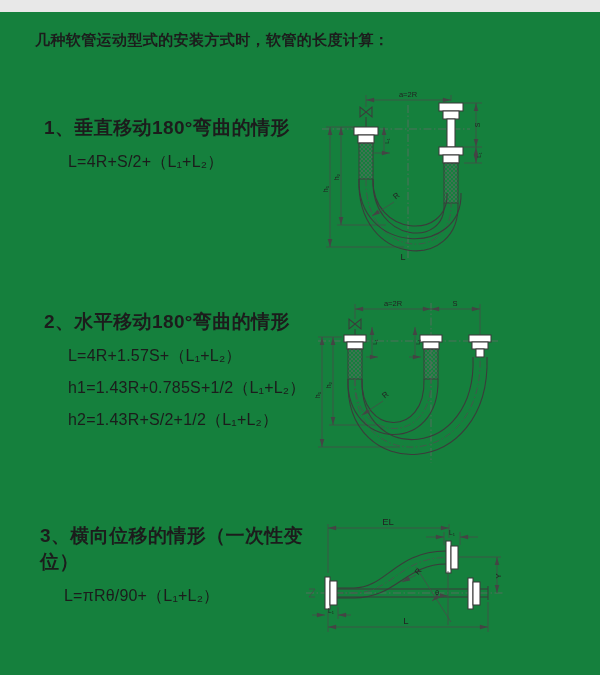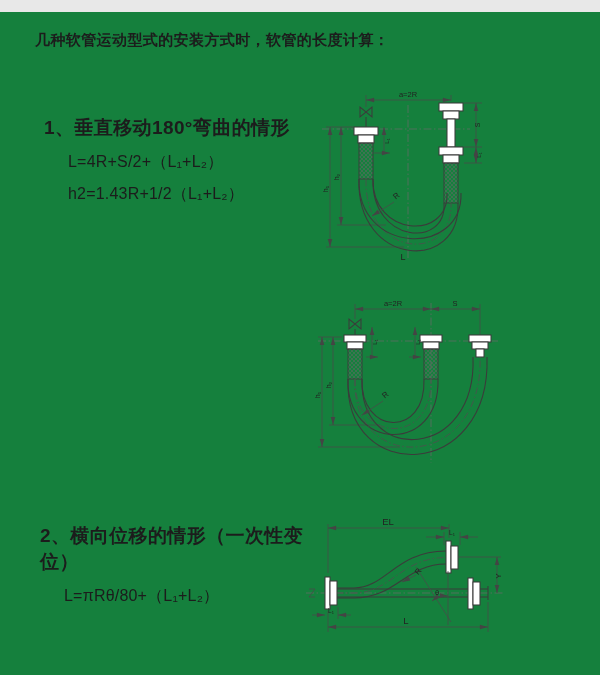--- a/index.html
+++ b/index.html
@@ -26,21 +26,20 @@
 </head>
 <body>
 
 <div class="canvas">
 
   <div class="page-title">几种软管运动型式的安装方式时，软管的长度计算：</div>
 
   <div class="sec" style="left:44px; top:103px;">
     <div class="sec-heading">1、垂直移动180°弯曲的情形</div>
     <div class="formula">L=4R+S/2+（L₁+L₂）</div>
-    <div class="formula">h2=1.43R+1/2（L₁+L₂）</div>
   </div>
 
   <svg class="diag" style="left:308px; top:73px;" width="292" height="184" viewBox="0 0 292 184">
     <defs>
       <marker id="d1-ar" viewBox="0 0 10 6" refX="9.5" refY="3" markerWidth="9" markerHeight="5.4" markerUnits="userSpaceOnUse" orient="auto-start-reverse">
         <path d="M0.5,0.5 L9.5,3 L0.5,5.5 Z" fill="#444"></path>
       </marker>
       <pattern id="d1-hatch" width="4" height="4" patternUnits="userSpaceOnUse">
         <path d="M0,4 L4,0 M0,0 L4,4" stroke="#666" stroke-width="0.5"></path>
       </pattern>
@@ -86,20 +85,26 @@
     <path class="drawline" d="M51,94 C49,170 155,172 153,108"></path>
     <path class="drawline" d="M65,94 C63,158 139,164 136,118"></path>
     <path class="drawline" d="M65,94 C64,152 141,156 139,108"></path>
 
     <path class="dim" d="M86,117 L64,131" marker-end="url(#d1-ar)"></path>
     <text x="90" y="113" font-size="8" text-anchor="middle" transform="rotate(-40 90 113)">R</text>
 
     <text x="95" y="175" font-size="9" text-anchor="middle">L</text>
   </svg>
 
+  <div class="sec" style="left:44px; top:297px;">
+    <div class="sec-heading">2、水平移动180°弯曲的情形</div>
+    <div class="formula">L=4R+1.57S+（L₁+L₂）</div>
+    <div class="formula">h1=1.43R+0.785S+1/2（L₁+L₂）</div>
+    <div class="formula">h2=1.43R+S/2+1/2（L₁+L₂）</div>
+  </div>
 
   <svg class="diag" style="left:308px; top:283px;" width="292" height="184" viewBox="0 0 292 184">
     <defs>
       <marker id="d2-ar" viewBox="0 0 10 6" refX="9.5" refY="3" markerWidth="9" markerHeight="5.4" markerUnits="userSpaceOnUse" orient="auto-start-reverse">
         <path d="M0.5,0.5 L9.5,3 L0.5,5.5 Z" fill="#444"></path>
       </marker>
       <pattern id="d2-hatch" width="4" height="4" patternUnits="userSpaceOnUse">
         <path d="M0,4 L4,0 M0,0 L4,4" stroke="#666" stroke-width="0.5"></path>
       </pattern>
     </defs>
@@ -144,22 +149,22 @@
     <path class="drawline" d="M54,84 C52,140 118,144 116,84"></path>
     <path class="drawline" d="M40,84 C36,190 183,186 179,62"></path>
     <path class="cdash" d="M47,84 C43,180 176,176 172,62"></path>
     <path class="drawline" d="M54,84 C51,170 169,166 165,62"></path>
 
     <path class="dim" d="M75,106 L54,120" marker-end="url(#d2-ar)"></path>
     <text x="79" y="102" font-size="8" text-anchor="middle" transform="rotate(-40 79 102)">R</text>
   </svg>
 
   <div class="sec" style="left:40px; top:511px;">
-    <div class="sec-heading">2、横向位移的情形（一次性变位）</div>
-    <div class="formula">L=πRθ/80+（L₁+L₂）</div>
+    <div class="sec-heading">3、横向位移的情形（一次性变位）</div>
+    <div class="formula">L=πRθ/90+（L₁+L₂）</div>
   </div>
 
   <svg class="diag" style="left:298px; top:503px;" width="302" height="145" viewBox="0 0 302 145">
     <defs>
       <marker id="d3-ar" viewBox="0 0 10 6" refX="9.5" refY="3" markerWidth="9" markerHeight="5.4" markerUnits="userSpaceOnUse" orient="auto-start-reverse">
         <path d="M0.5,0.5 L9.5,3 L0.5,5.5 Z" fill="#444"></path>
       </marker>
     </defs>
 
     <path class="cline" d="M8,78 L206,78"></path>

